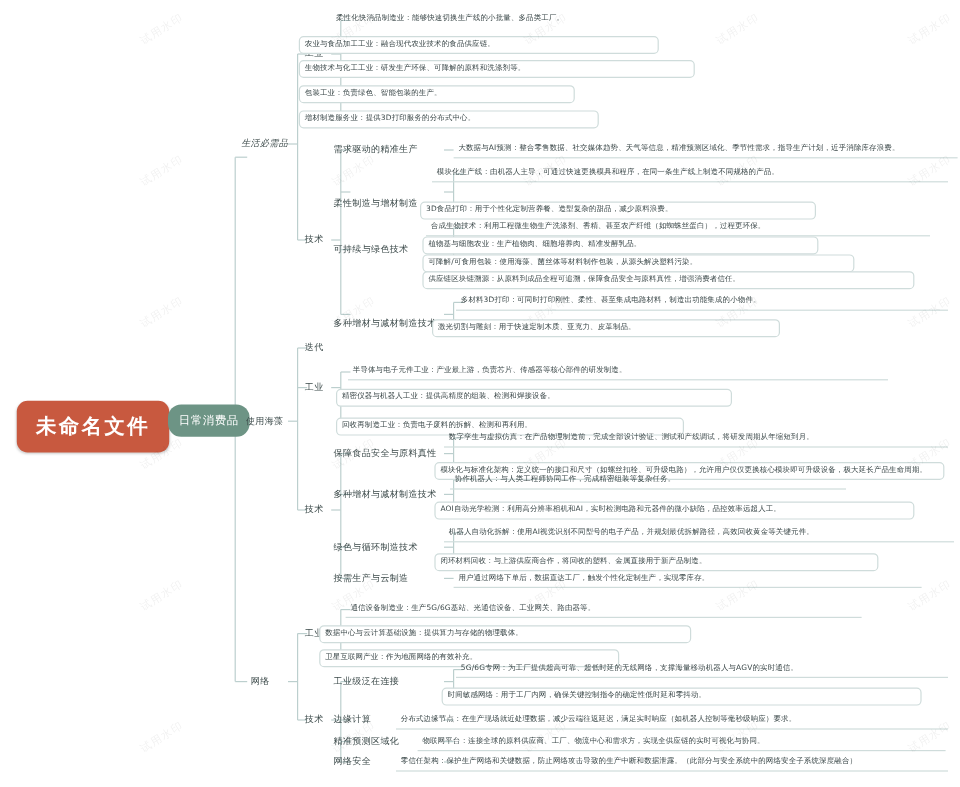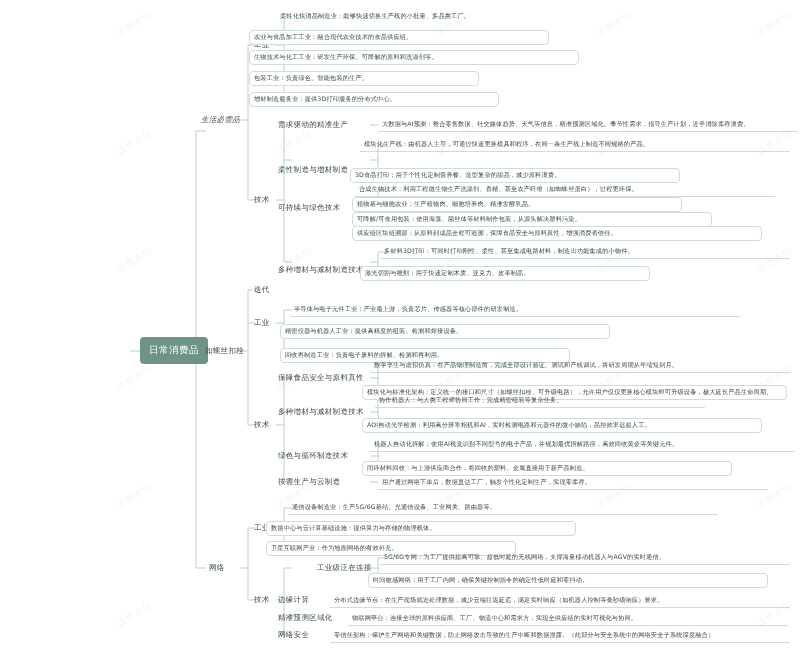--- a/index.html
+++ b/index.html
@@ -210,22 +210,23 @@
       <path d="M378 580 H 386"></path>
 
       <path d="M370 600 H 378"></path>
 
       <path d="M370 618 H 378"></path>
 
       <path d="M370 635 H 378"></path>
     </g>
   </svg>
 
-
-  <div class="node lvl2" style="left:140px; top:337px;">日常消费品</div>
+  <div class="node root" style="left:14px; top:334px;">未命名文件</div>
+
+  <div class="node lvl2" style="left:140px; top:337px;border-radius:11px;">日常消费品</div>
 
   <div class="node cat" style="left:199px; top:114px;font-style:italic;">生活必需品</div>
 
   <div class="node cat" style="left:252px; top:39px;">工业</div>
 
   <div class="node leaf" style="left:276px; top:10px; width:320px;">柔性化快消品制造业：能够快速切换生产线的小批量、多品类工厂。</div>
   <div class="node leaf boxed" style="left:249px; top:30px; width:300px;">农业与食品加工工业：融合现代农业技术的食品供应链。</div>
   <div class="node leaf boxed" style="left:249px; top:50px; width:330px;">生物技术与化工工业：研发生产环保、可降解的原料和洗涤剂等。</div>
   <div class="node leaf boxed" style="left:249px; top:71px; width:230px;">包装工业：负责绿色、智能包装的生产。</div>
   <div class="node leaf boxed" style="left:249px; top:92px; width:250px;">增材制造服务业：提供3D打印服务的分布式中心。</div>
@@ -242,21 +243,21 @@
   <div class="node cat" style="left:276px; top:202px;">可持续与绿色技术</div>
   <div class="node leaf ul" style="left:355px; top:183px; width:420px;">合成生物技术：利用工程微生物生产洗涤剂、香精、甚至农产纤维（如蜘蛛丝蛋白），过程更环保。</div>
   <div class="node leaf boxed" style="left:352px; top:197px; width:330px;">植物基与细胞农业：生产植物肉、细胞培养肉、精准发酵乳品。</div>
   <div class="node leaf boxed" style="left:352px; top:212px; width:360px;">可降解/可食用包装：使用海藻、菌丝体等材料制作包装，从源头解决塑料污染。</div>
   <div class="node leaf boxed" style="left:352px; top:226px; width:410px;">供应链区块链溯源：从原料到成品全程可追溯，保障食品安全与原料真性，增强消费者信任。</div>
 
   <div class="node cat" style="left:276px; top:264px;">多种增材与减材制造技术</div>
   <div class="node leaf ul" style="left:380px; top:245px; width:410px;">多材料3D打印：可同时打印刚性、柔性、甚至集成电路材料，制造出功能集成的小物件。</div>
   <div class="node leaf boxed" style="left:360px; top:266px; width:290px;">激光切割与雕刻：用于快速定制木质、亚克力、皮革制品。</div>
 
-  <div class="node cat" style="left:203px; top:345px;">如螺丝扣栓</div>
+  <div class="node cat" style="left:203px; top:345px;">使用海藻</div>
 
   <div class="node cat" style="left:252px; top:284px;">迭代</div>
 
   <div class="node cat" style="left:252px; top:317px;">工业</div>
   <div class="node leaf ul" style="left:290px; top:303px; width:450px;">半导体与电子元件工业：产业最上游，负责芯片、传感器等核心部件的研发制造。</div>
   <div class="node leaf boxed" style="left:280px; top:324px; width:330px;">精密仪器与机器人工业：提供高精度的组装、检测和焊接设备。</div>
   <div class="node leaf boxed" style="left:280px; top:348px; width:290px;">回收再制造工业：负责电子废料的拆解、检测和再利用。</div>
 
   <div class="node cat" style="left:252px; top:419px;">技术</div>
 
@@ -277,21 +278,21 @@
 
   <div class="node cat" style="left:207px; top:562px;">网络</div>
 
   <div class="node cat" style="left:252px; top:522px;">工业</div>
   <div class="node leaf ul" style="left:288px; top:501px; width:430px;">通信设备制造业：生产5G/6G基站、光通信设备、工业网关、路由器等。</div>
   <div class="node leaf boxed" style="left:266px; top:521px; width:310px;">数据中心与云计算基础设施：提供算力与存储的物理载体。</div>
   <div class="node leaf boxed" style="left:266px; top:541px; width:250px;">卫星互联网产业：作为地面网络的有效补充。</div>
 
   <div class="node cat" style="left:252px; top:594px;">技术</div>
 
-  <div class="node cat" style="left:276px; top:562px;margin-left:39px;">工业级泛在连接</div>
+  <div class="node cat" style="left:276px; top:562px;">工业级泛在连接</div>
   <div class="node leaf ul" style="left:380px; top:551px; width:410px;">5G/6G专网：为工厂提供超高可靠、超低时延的无线网络，支撑海量移动机器人与AGV的实时通信。</div>
   <div class="node leaf boxed" style="left:368px; top:573px; width:400px;">时间敏感网络：用于工厂内网，确保关键控制指令的确定性低时延和零抖动。</div>
 
   <div class="node cat" style="left:276px; top:594px;">边缘计算</div>
   <div class="node leaf ul" style="left:330px; top:594px; width:460px;">分布式边缘节点：在生产现场就近处理数据，减少云端往返延迟，满足实时响应（如机器人控制等毫秒级响应）要求。</div>
 
   <div class="node cat" style="left:276px; top:612px;">精准预测区域化</div>
   <div class="node leaf ul" style="left:348px; top:612px; width:440px;">物联网平台：连接全球的原料供应商、工厂、物流中心和需求方，实现全供应链的实时可视化与协同。</div>
 
   <div class="node cat" style="left:276px; top:629px;">网络安全</div>

